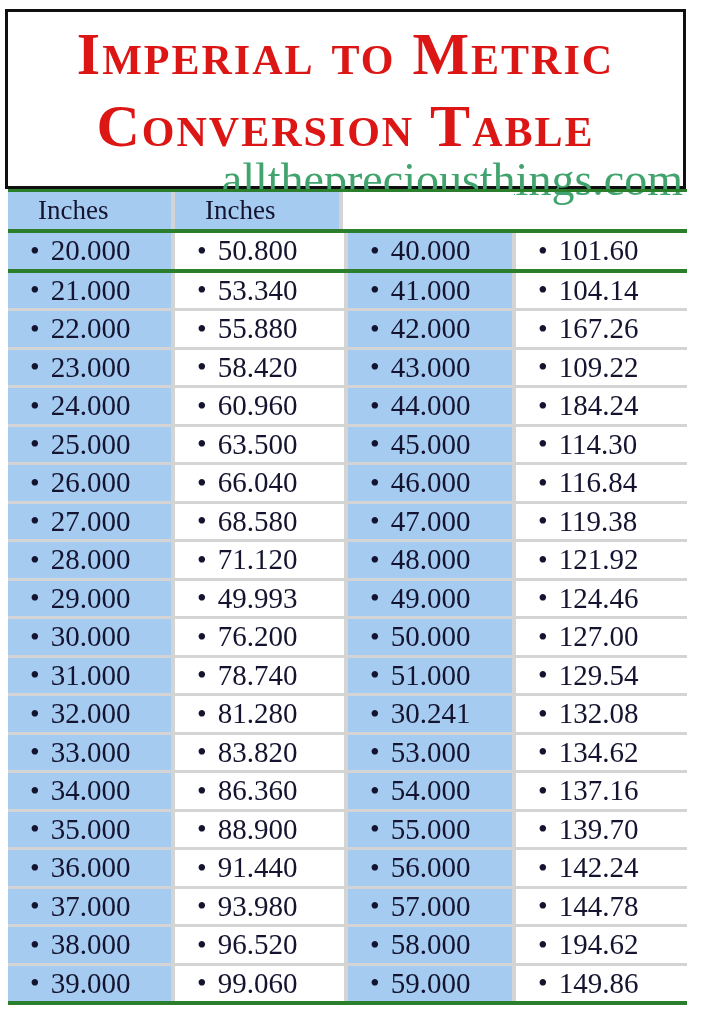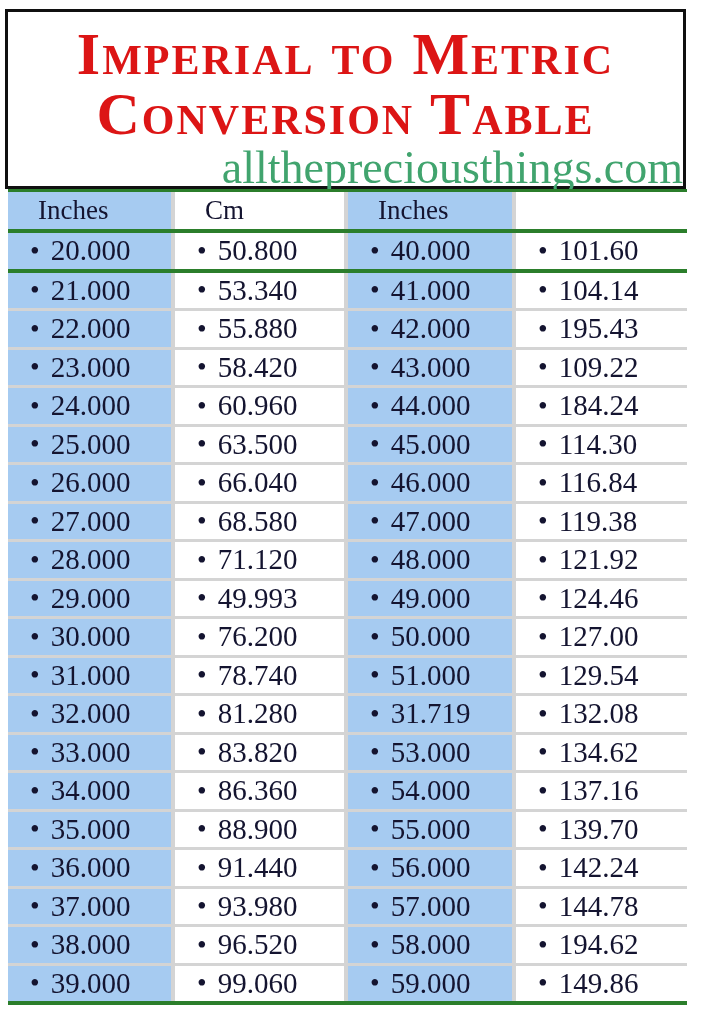--- a/index.html
+++ b/index.html
@@ -22,21 +22,21 @@
   .title-line {
     font-variant: small-caps;
     font-weight: bold;
     color: #dc1515;
     font-size: 60px;
     line-height: 60px;
     letter-spacing: 2px;
     margin-top: 12px;
     white-space: nowrap;
   }
-  .title-line.second { margin-top: 0; }
+  .title-line.second { margin-top: 12px; }
   .website {
     color: #41a46e;
     font-size: 46px;
     line-height: 48px;
     margin-top: 0;
     white-space: nowrap;
     text-align: right;
   }
   
   .conv-table {
@@ -75,21 +75,20 @@
 
 <div class="header-box">
   <div class="title-line">Imperial to Metric</div>
   <div class="title-line second">Conversion Table</div>
   <div class="website">allthepreciousthings.com</div>
 </div>
 
 <div class="conv-table">
   <div class="trow thead">
     <div class="cell c1 blue">Inches</div>
-    <div class="cell c2 white-cell">Cm</div>
     <div class="cell c3 blue">Inches</div>
     <div class="cell c4 white-cell"></div>
   </div>
   <div class="sep sep-green"></div>
   <div id="table-body">
       <div class="trow">
         <div class="cell c1 blue">
           <span class="bullet">•</span>
           <span>20.000</span>
         </div>
@@ -134,21 +133,21 @@
         <div class="cell c2 white-cell">
           <span class="bullet">•</span>
           <span>55.880</span>
         </div>
         <div class="cell c3 blue">
           <span class="bullet">•</span>
           <span>42.000</span>
         </div>
         <div class="cell c4 white-cell">
           <span class="bullet">•</span>
-          <span>195.43</span>
+          <span>167.26</span>
         </div>
       </div>
       <div class="sep sep-gray"></div>
       <div class="trow">
         <div class="cell c1 blue">
           <span class="bullet">•</span>
           <span>23.000</span>
         </div>
         <div class="cell c2 white-cell">
           <span class="bullet">•</span>
@@ -320,21 +319,21 @@
         <div class="cell c1 blue">
           <span class="bullet">•</span>
           <span>32.000</span>
         </div>
         <div class="cell c2 white-cell">
           <span class="bullet">•</span>
           <span>81.280</span>
         </div>
         <div class="cell c3 blue">
           <span class="bullet">•</span>
-          <span>31.719</span>
+          <span>30.241</span>
         </div>
         <div class="cell c4 white-cell">
           <span class="bullet">•</span>
           <span>132.08</span>
         </div>
       </div>
       <div class="sep sep-gray"></div>
       <div class="trow">
         <div class="cell c1 blue">
           <span class="bullet">•</span>

